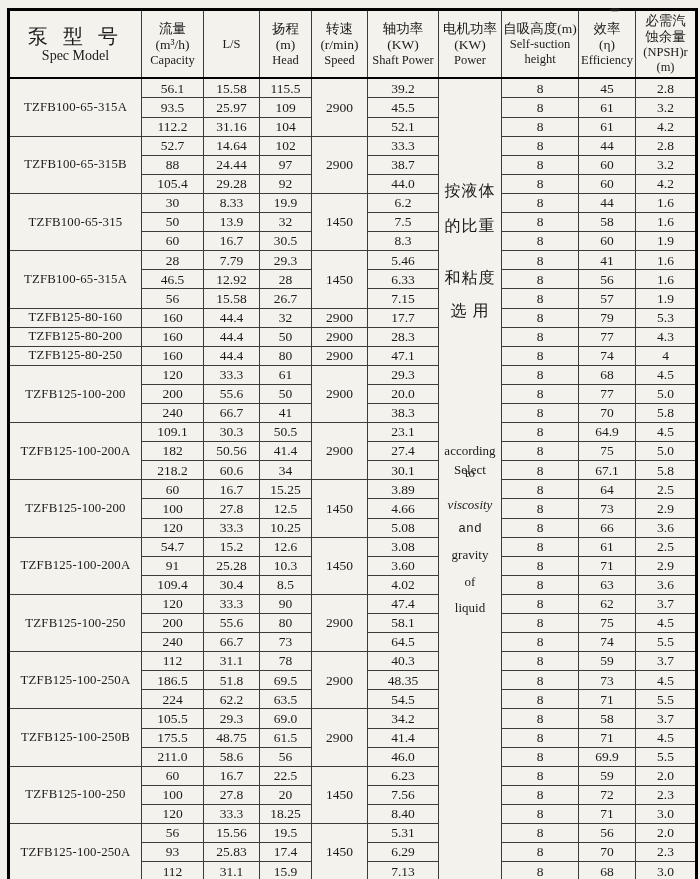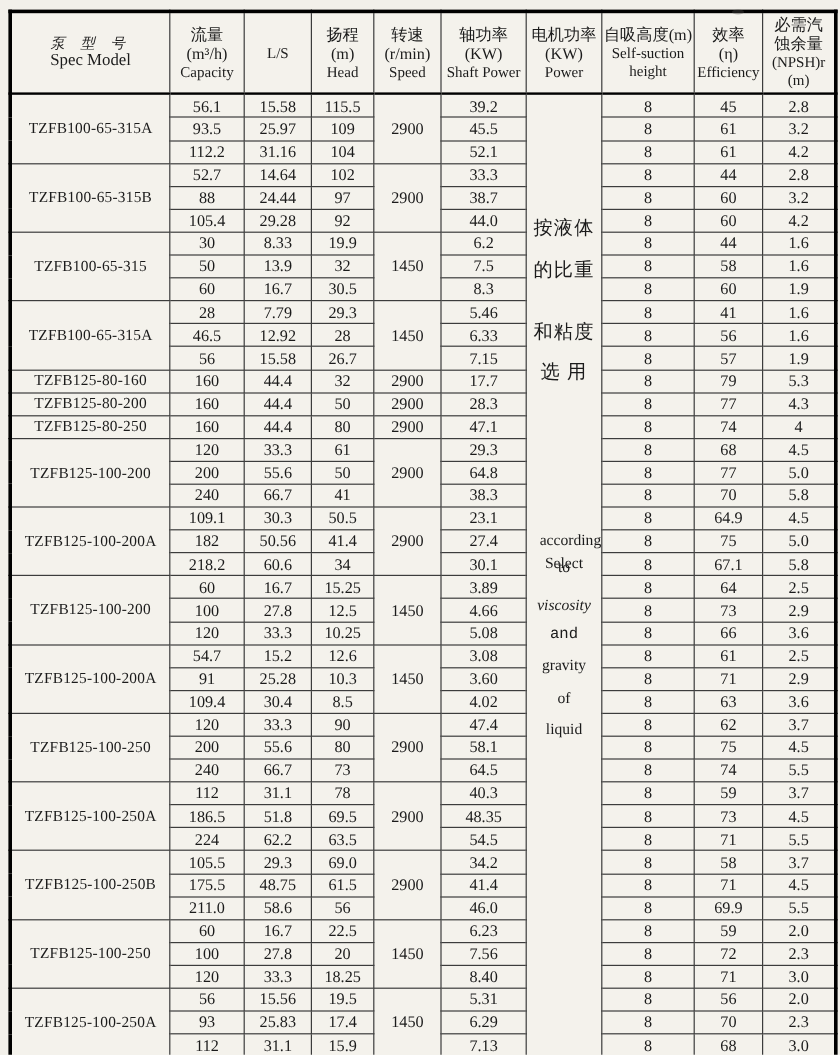--- a/index.html
+++ b/index.html
@@ -35,21 +35,21 @@
     overflow: hidden;
   }
   thead th {
     border-bottom: 2px solid #000;
     font-weight: normal;
     height: 56px;
     padding: 2px 0;
   }
   .hline { line-height: 1.2; font-size: 12.5px; white-space: nowrap; }
   .hline.zh { font-size: 13.5px; }
-  th.model-h .hline.zh { font-size: 12px; letter-spacing: 5px; font-style: italic; }
+  th.model-h .hline.zh { font-size: 20px; letter-spacing: 5px; }
   th.model-h .hline.en { font-size: 14px; }
   tbody td {
     height: 18.1px;
     font-size: 13.5px;
     line-height: 1;
     border-top: 1px solid #5a5a5a;
   }
   tr.group-start td { border-top: 1.6px solid #111; }
   td.model-cell { font-size: 12.8px; letter-spacing: 0.2px; margin-top: 32px; }
   td.power-cell { position: relative; border-top: 2px solid #000; }
@@ -144,21 +144,21 @@
           <td>15.58</td>
           <td>115.5</td>
           <td rowspan="3">2900</td>
           <td>39.2</td>
           <td class="power-cell" rowspan="42">
             <div class="note-line zh" style="top: 13.9%;">按液体</div>
             <div class="note-line zh" style="top: 18.3%;">的比重</div>
             <div class="note-line zh" style="top: 24.8%;">和粘度</div>
             <div class="note-line zh" style="top: 28.9%;">选  用</div>
             <div class="note-line en" style="top: 43%; margin-top: 45px;">Select</div>
-            <div class="note-line en" style="top: 46.3%; text-align: right;">according</div>
+            <div class="note-line en" style="top: 46.3%;">according</div>
             <div class="note-line en" style="top: 49%;">to</div>
             <div class="note-line en" style="top: 53%; font-style: italic;">viscosity</div>
             <div class="note-line en" style="top: 56%; font-family: Liberation Mono, monospace;">and</div>
             <div class="note-line en" style="top: 59.2%;">gravity</div>
             <div class="note-line en" style="top: 62.6%;">of</div>
             <div class="note-line en" style="top: 65.9%;">liquid</div>
           </td>
           <td>8</td>
           <td>45</td>
           <td>2.8</td>
@@ -309,21 +309,21 @@
           <td rowspan="3">2900</td>
           <td>29.3</td>
           <td>8</td>
           <td>68</td>
           <td>4.5</td>
         </tr>
         <tr>
           <td>200</td>
           <td>55.6</td>
           <td>50</td>
-          <td>64.8</td>
+          <td>20.0</td>
           <td>8</td>
           <td>77</td>
           <td>5.0</td>
         </tr>
         <tr>
           <td>240</td>
           <td>66.7</td>
           <td>41</td>
           <td>38.3</td>
           <td>8</td>

